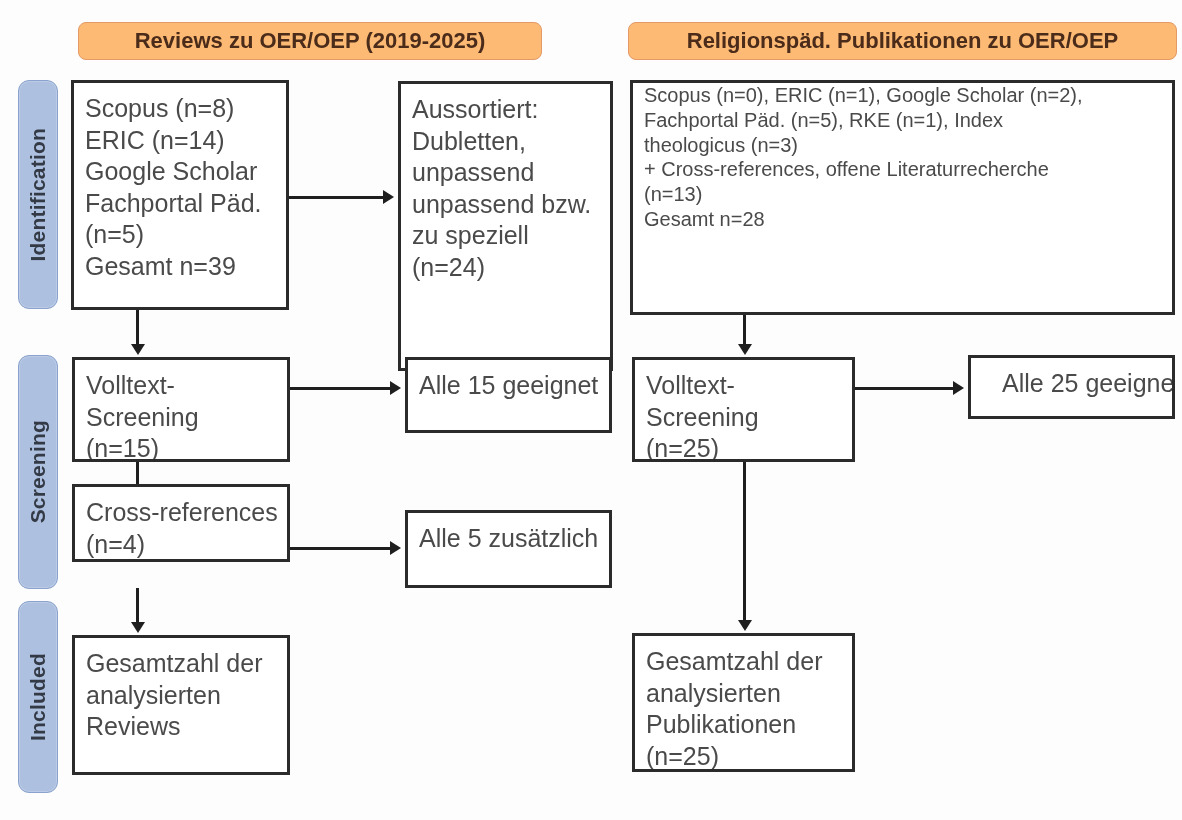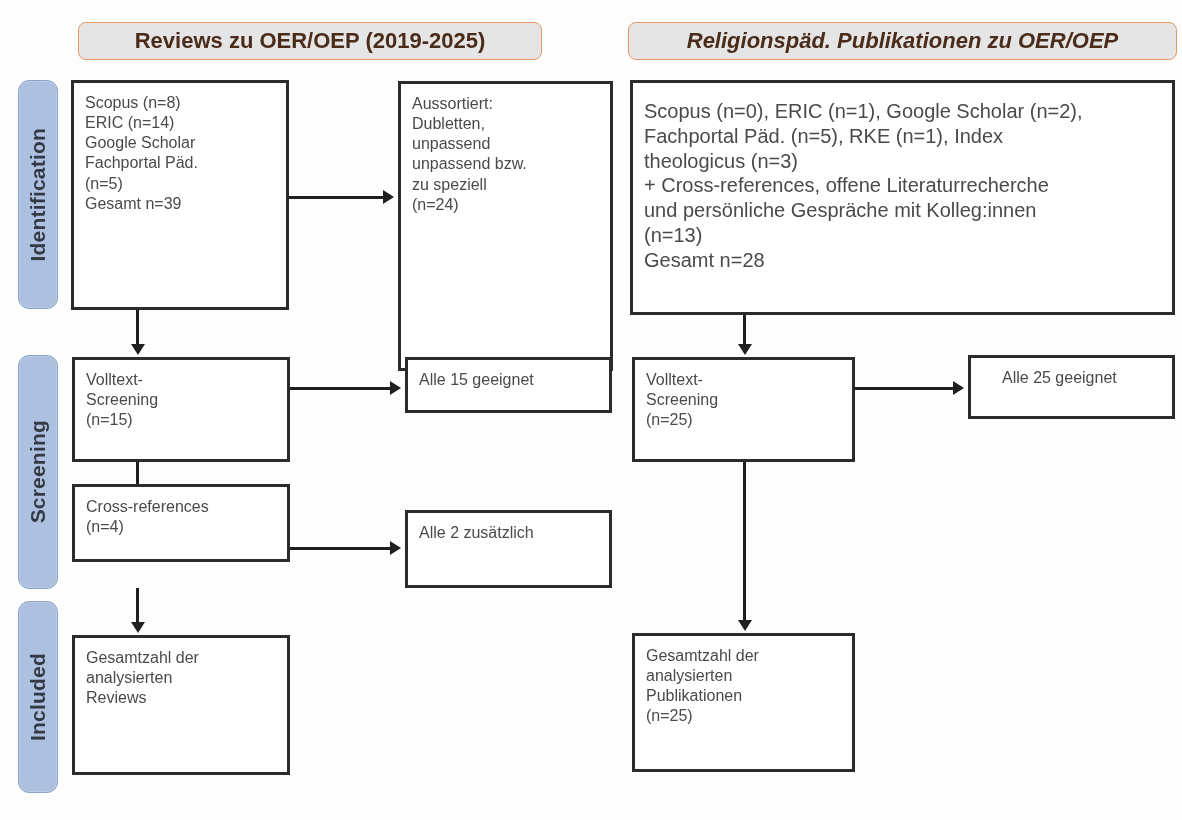--- a/index.html
+++ b/index.html
@@ -35,48 +35,48 @@
     font-size: 21px;
     font-weight: bold;
     color: #333a45;
     letter-spacing: 0.2px;
     white-space: nowrap;
   }
 
   
   .col-header {
     position: absolute;
-    background: #e5e5e5;
+    background: #fdba74;
     border: 1px solid #e39a66;
     border-radius: 8px;
     display: flex;
     align-items: center;
     justify-content: center;
     color: #4b2c1a;
     font-size: 22px;
     font-weight: bold;
     white-space: nowrap;
   }
 
   
   .flow-box {
     position: absolute;
     background: #ffffff;
     border: 3px solid #2b2b2b;
     box-sizing: border-box;
     padding: 10px 8px 6px 11px;
     color: #4a4a4a;
-    font-size: 16px;
+    font-size: 25px;
     line-height: 1.26;
     overflow: hidden;
   }
   .flow-box.dense {
     font-size: 20px;
     line-height: 1.24;
-    padding-top: 16px;
+    padding-top: 0;
   }
   .flow-box .line { display: block; white-space: nowrap; }
 
   
   .conn-v, .conn-h {
     position: absolute;
     background: #1f1f1f;
   }
   .conn-v { width: 3px; }
   .conn-h { height: 3px; }
@@ -97,21 +97,21 @@
 </style>
 </head>
 <body>
 
 <div id="stage">
 
   <div class="col-header" style="left:78px; top:22px; width:462px; height:36px;">
     <span>Reviews zu OER/OEP (2019-2025)</span>
   </div>
 
-  <div class="col-header" style="left:628px; top:22px; width:547px; height:36px;font-style:italic;">
+  <div class="col-header" style="left:628px; top:22px; width:547px; height:36px;">
     <span>Religionspäd. Publikationen zu OER/OEP</span>
   </div>
 
   <div class="phase-tab" style="left:18px; top:80px; width:38px; height:227px;">
     <span class="phase-label">Identification</span>
   </div>
 
   <div class="phase-tab" style="left:18px; top:355px; width:38px; height:232px;">
     <span class="phase-label">Screening</span>
   </div>
@@ -143,57 +143,56 @@
 
   <div class="conn-v" style="left:136px; top:310px; width:3px; height:34px;"></div>
   <div class="arrow-down" style="left:131px; top:344px;"></div>
 
   <div class="flow-box" style="left:72px; top:357px; width:218px; height:105px;">
     <span class="line">Volltext-</span>
     <span class="line">Screening</span>
     <span class="line">(n=15)</span>
   </div>
 
-  <div class="flow-box" style="left:405px; top:357px; width:207px; height:56px;">
+  <div class="flow-box" style="left:405px; top:357px; width:207px; height:76px;">
     <span class="line">Alle 15 geeignet</span>
   </div>
 
   <div class="conn-h" style="left:290px; top:387px; width:100px;"></div>
   <div class="arrow-right" style="left:390px; top:381px;"></div>
 
   <div class="conn-v" style="left:136px; top:462px; width:3px; height:36px;"></div>
   <div class="arrow-down" style="left:131px; top:498px;"></div>
 
   <div class="flow-box" style="left:72px; top:484px; width:218px; height:78px;">
     <span class="line">Cross-references</span>
     <span class="line">(n=4)</span>
   </div>
 
   <div class="flow-box" style="left:405px; top:510px; width:207px; height:78px;">
-    <span class="line">Alle 2 zusätzlich</span>
+    <span class="line">Alle 5 zusätzlich</span>
   </div>
 
   <div class="conn-h" style="left:290px; top:547px; width:100px;"></div>
   <div class="arrow-right" style="left:390px; top:541px;"></div>
 
   <div class="conn-v" style="left:136px; top:588px; width:3px; height:34px;"></div>
   <div class="arrow-down" style="left:131px; top:622px;"></div>
 
   <div class="flow-box" style="left:72px; top:635px; width:218px; height:140px;">
     <span class="line">Gesamtzahl der</span>
     <span class="line">analysierten</span>
     <span class="line">Reviews</span>
   </div>
 
   <div class="flow-box dense" style="left:630px; top:80px; width:545px; height:235px;">
     <span class="line">Scopus (n=0), ERIC (n=1), Google Scholar (n=2),</span>
     <span class="line">Fachportal Päd. (n=5), RKE (n=1), Index</span>
     <span class="line">theologicus (n=3)</span>
     <span class="line">+ Cross-references, offene Literaturrecherche</span>
-    <span class="line">und persönliche Gespräche mit Kolleg:innen</span>
     <span class="line">(n=13)</span>
     <span class="line">Gesamt n=28</span>
   </div>
 
   <div class="conn-v" style="left:743px; top:315px; width:3px; height:29px;"></div>
   <div class="arrow-down" style="left:738px; top:344px;"></div>
 
   <div class="flow-box" style="left:632px; top:357px; width:223px; height:105px;">
     <span class="line">Volltext-</span>
     <span class="line">Screening</span>

